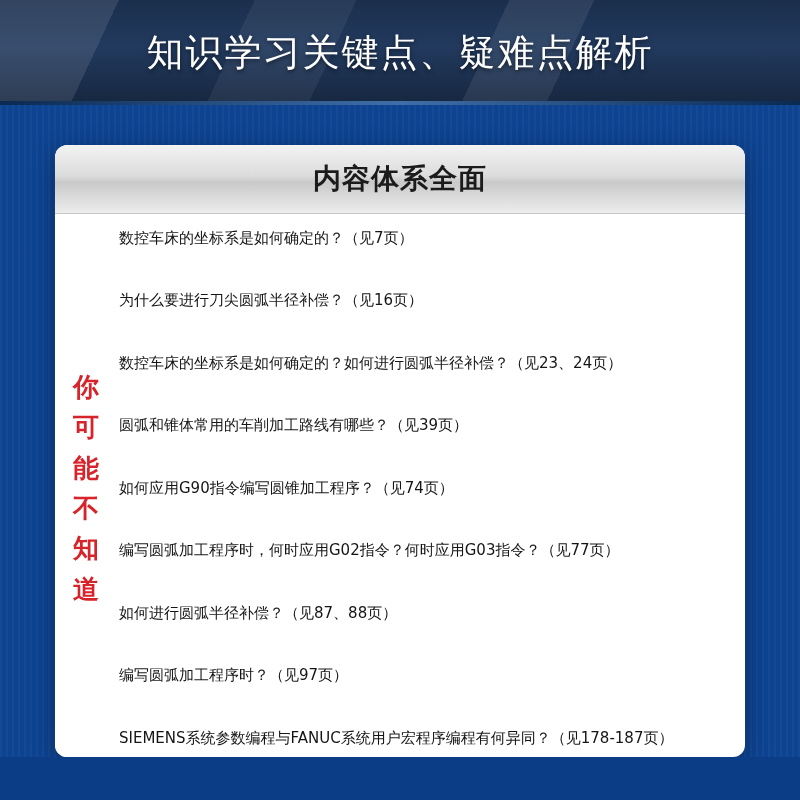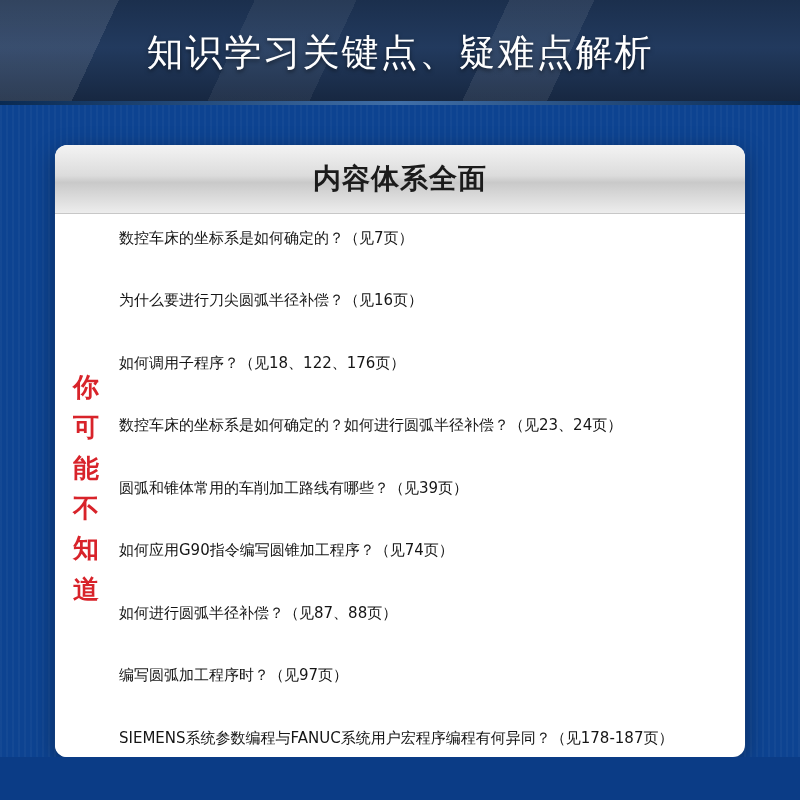--- a/index.html
+++ b/index.html
@@ -185,24 +185,24 @@
           <div class="side-label-char">可</div>
           <div class="side-label-char">能</div>
           <div class="side-label-char">不</div>
           <div class="side-label-char">知</div>
           <div class="side-label-char">道</div>
         </div>
 
         <div class="list">
           <div class="list-item">数控车床的坐标系是如何确定的？（见7页）</div>
           <div class="list-item">为什么要进行刀尖圆弧半径补偿？（见16页）</div>
-          <div class="list-item">如何调用子程序？（见18、122、176页）</div>
           <div class="list-item">数控车床的坐标系是如何确定的？如何进行圆弧半径补偿？（见23、24页）</div>
           <div class="list-item">圆弧和锥体常用的车削加工路线有哪些？（见39页）</div>
           <div class="list-item">如何应用G90指令编写圆锥加工程序？（见74页）</div>
+          <div class="list-item">编写圆弧加工程序时，何时应用G02指令？何时应用G03指令？（见77页）</div>
           <div class="list-item">如何进行圆弧半径补偿？（见87、88页）</div>
           <div class="list-item">编写圆弧加工程序时？（见97页）</div>
           <div class="list-item">SIEMENS系统参数编程与FANUC系统用户宏程序编程有何异同？（见178-187页）</div>
         </div>
 
       </div>
     </div>
 
     <div class="footer-strip"></div>
   </div>

